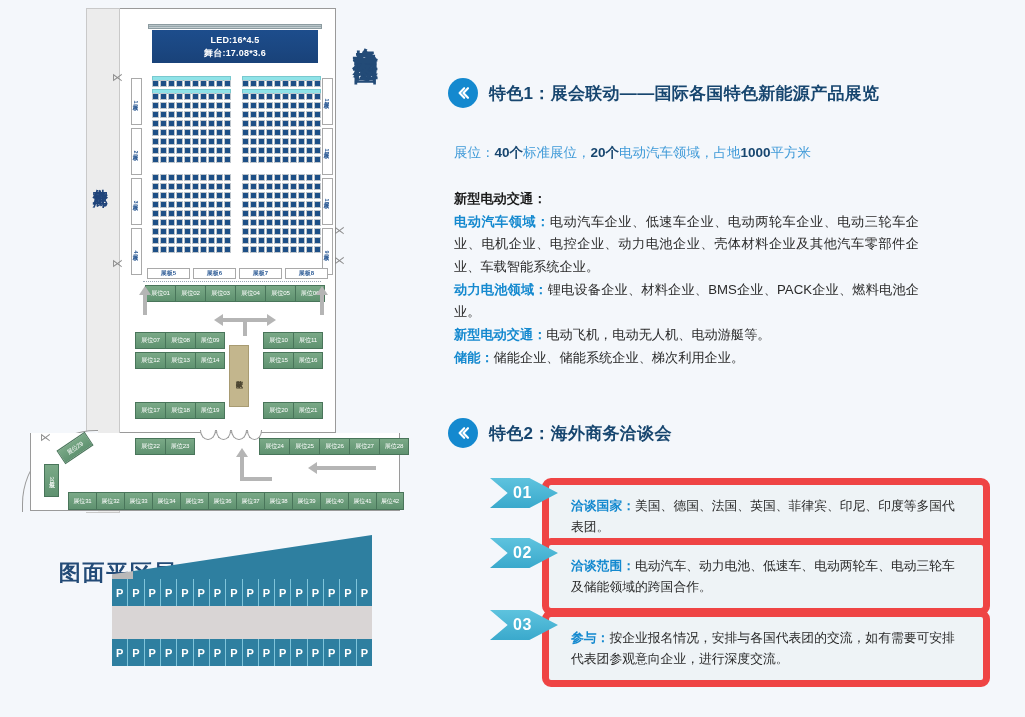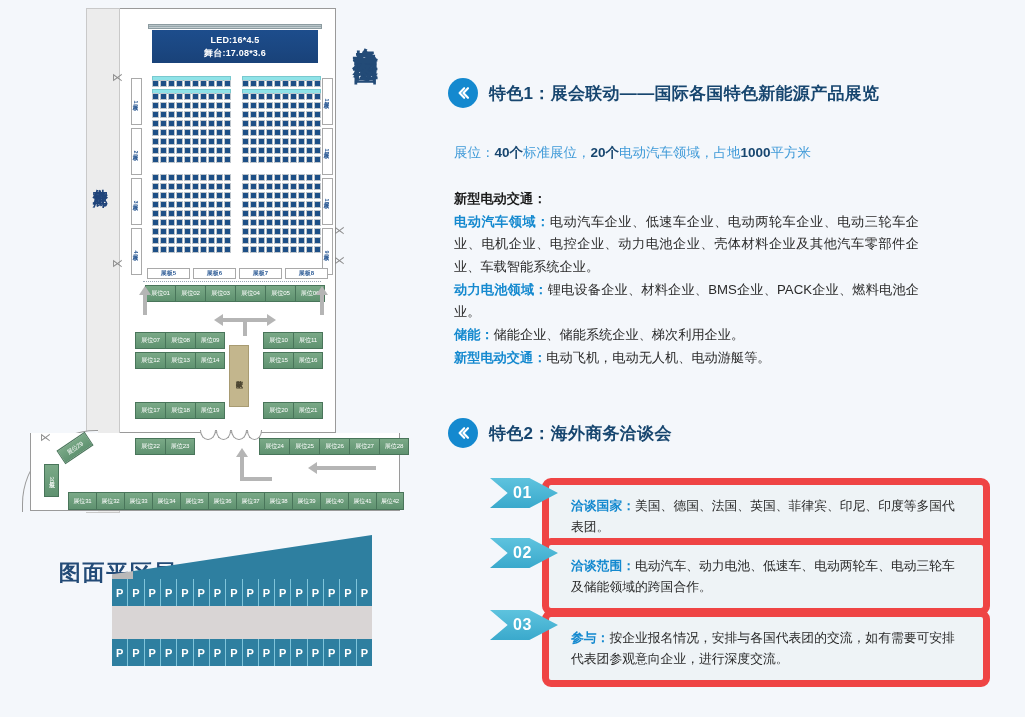--- a/index.html
+++ b/index.html
@@ -933,24 +933,24 @@
 
     <div id="scope-block">
       <div class="scope-head">新型电动交通：</div>
       <p class="scope-para">
         <span class="cat">电动汽车领域：</span><span>电动汽车企业、低速车企业、电动两轮车企业、电动三轮车企业、电机企业、电控企业、动力电池企业、壳体材料企业及其他汽车零部件企业、车载智能系统企业。</span>
       </p>
       <p class="scope-para">
         <span class="cat">动力电池领域：</span><span>锂电设备企业、材料企业、BMS企业、PACK企业、燃料电池企业。</span>
       </p>
       <p class="scope-para">
-        <span class="cat">储能：</span><span>储能企业、储能系统企业、梯次利用企业。</span>
+        <span class="cat">新型电动交通：</span><span>电动飞机，电动无人机、电动游艇等。</span>
       </p>
       <p class="scope-para">
-        <span class="cat">新型电动交通：</span><span>电动飞机，电动无人机、电动游艇等。</span>
+        <span class="cat">储能：</span><span>储能企业、储能系统企业、梯次利用企业。</span>
       </p>
     </div>
 
     <div class="feature-head" id="feature2-head">
       <div class="chev-badge">
         <svg width="16" height="16" viewBox="0 0 16 16" aria-hidden="true">
           <path d="M9.2 3.2 L4.6 8 L9.2 12.8" fill="none" stroke="#ffffff" stroke-width="2.1" stroke-linecap="round" stroke-linejoin="round"></path>
           <path d="M13 3.2 L8.4 8 L13 12.8" fill="none" stroke="#ffffff" stroke-width="2.1" stroke-linecap="round" stroke-linejoin="round"></path>
         </svg>
       </div>

